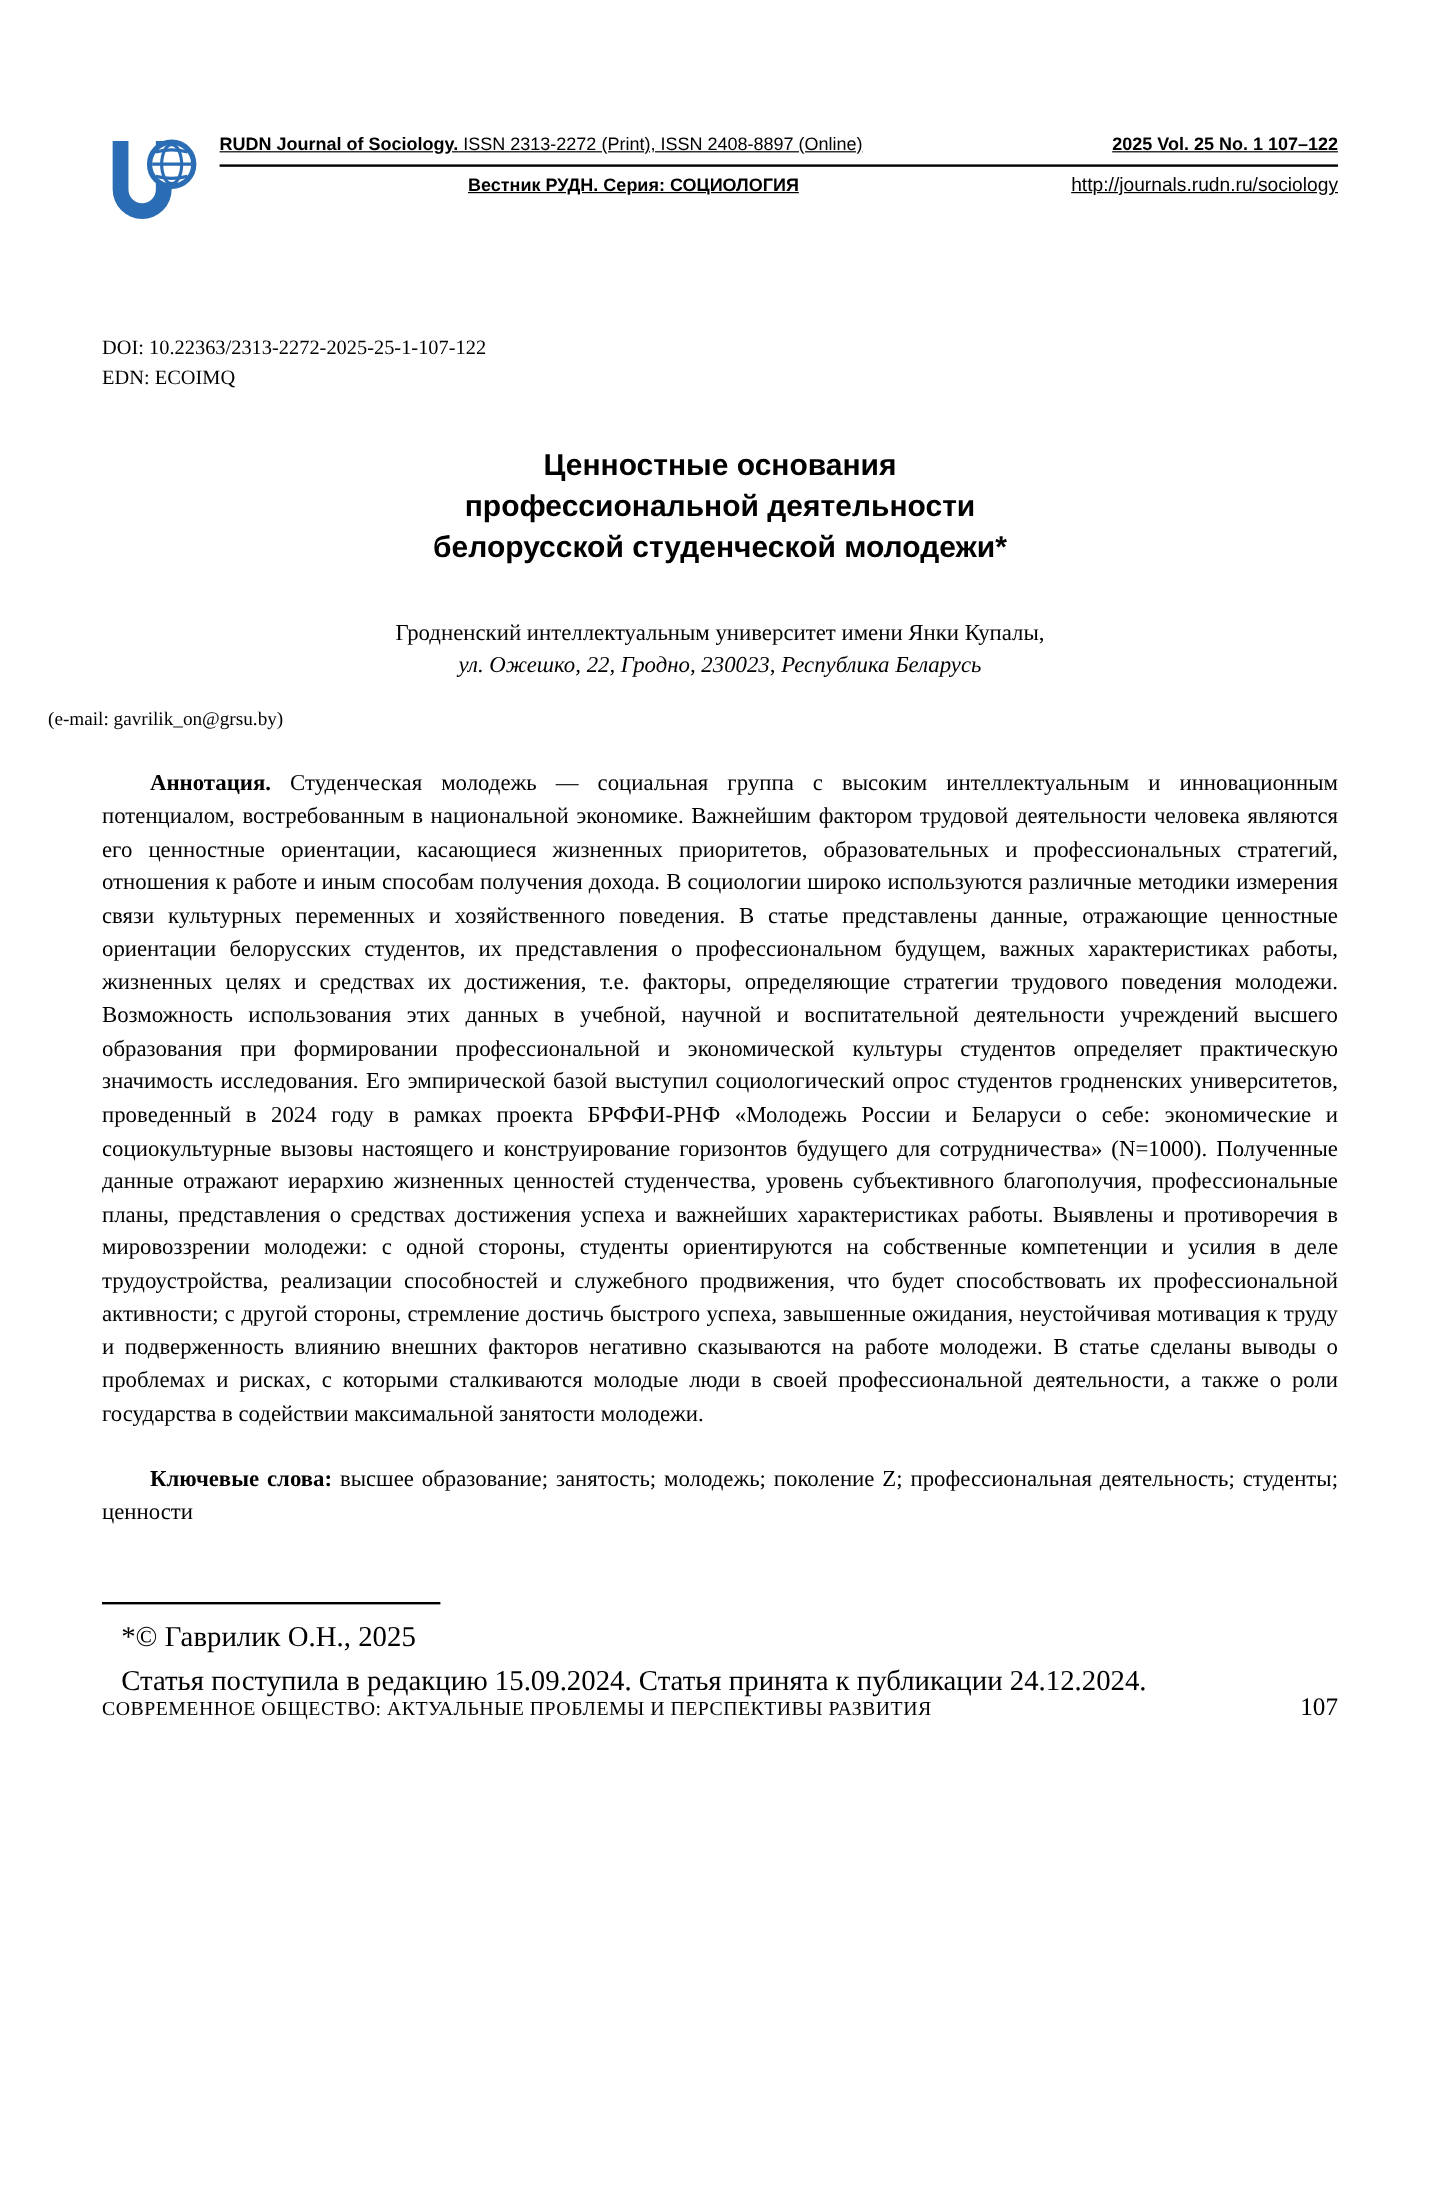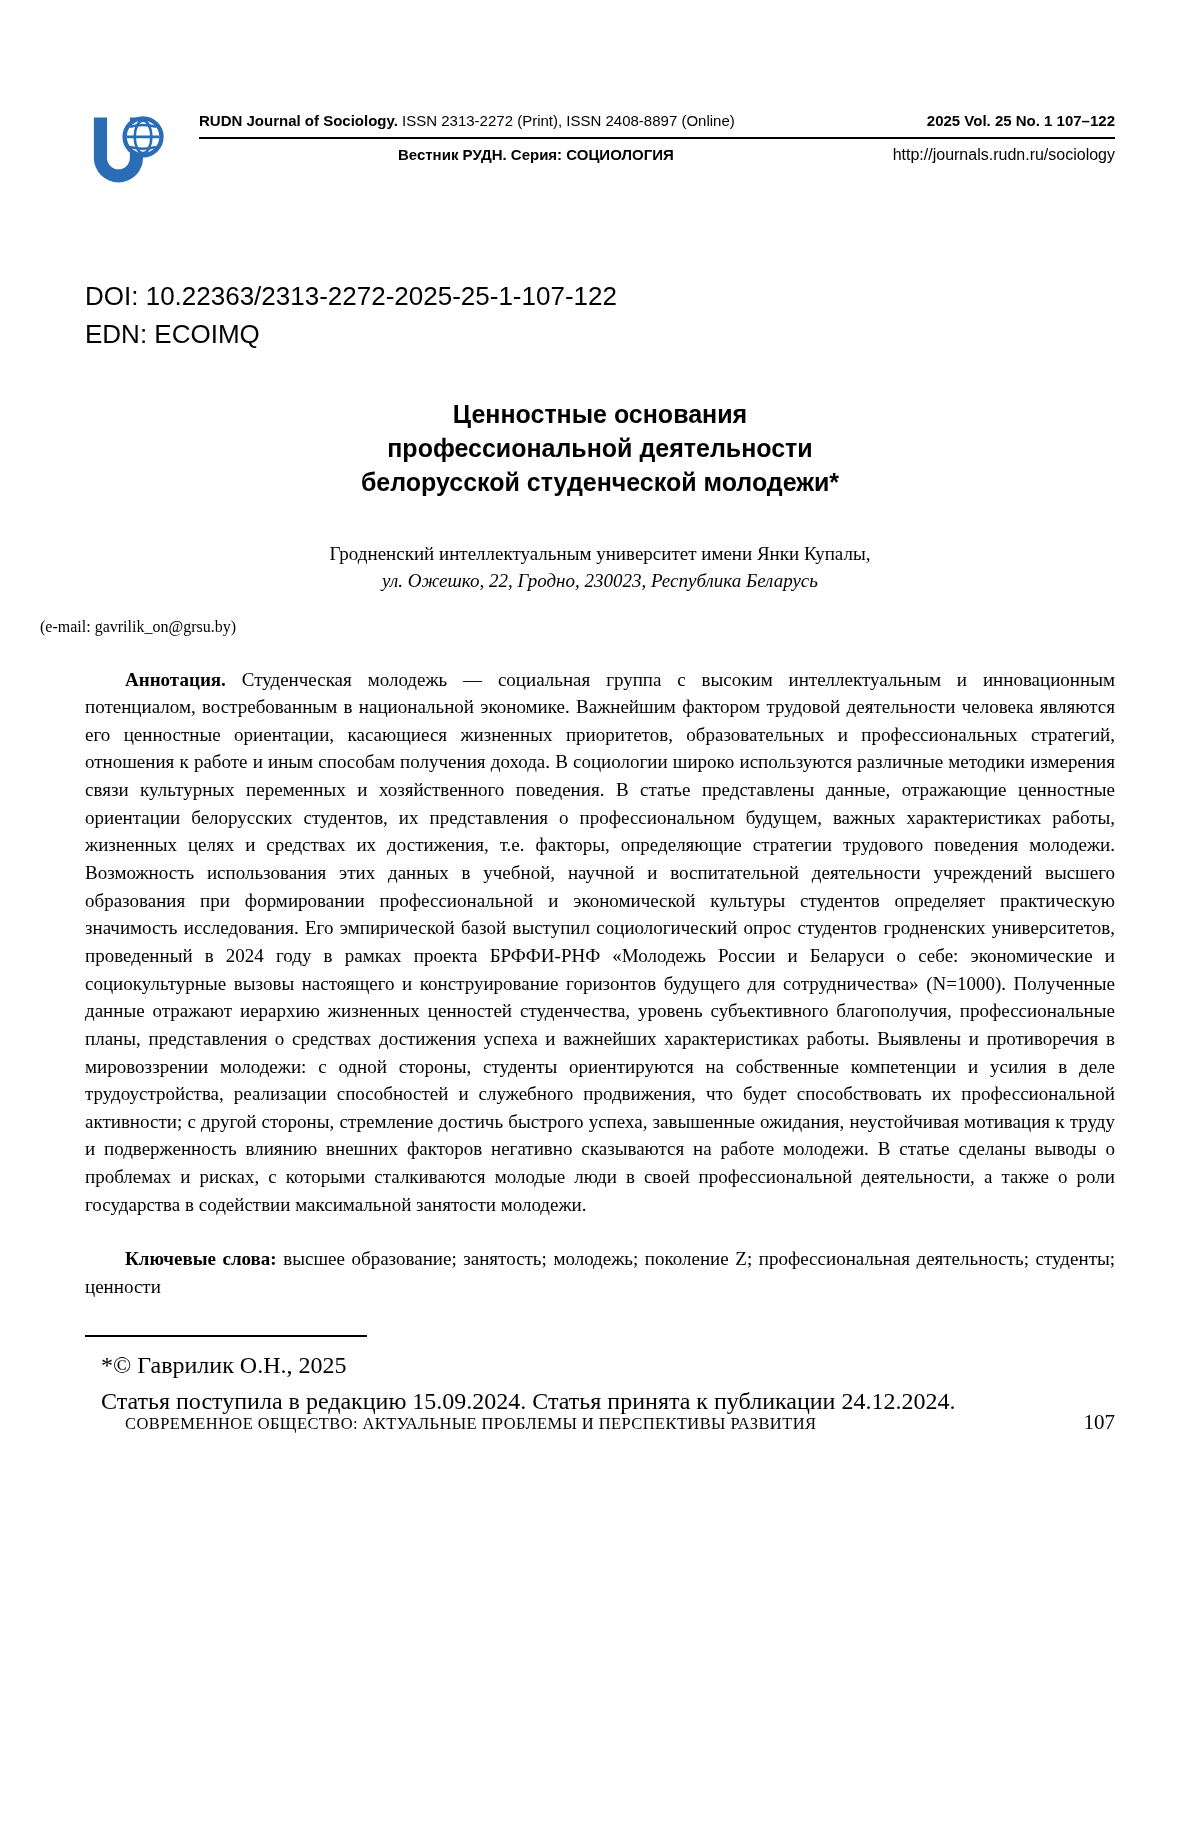--- a/index.html
+++ b/index.html
@@ -17,24 +17,25 @@
   
   .journal-header {
     display: flex;
     align-items: flex-start;
     margin: 112px 85px 0 85px;
   }
   .logo-wrap { width: 92px; flex: 0 0 92px; margin-top: 2px; }
   .logo-wrap svg { display: block; width: 88px; height: 72px; }
   .header-text {
     flex: 1;
-    margin-left: 22px;
+    margin-left: 6px;
     font-family: "Liberation Sans", sans-serif;
     font-size: 15px;
     line-height: 1.25;
+    text-decoration: underline;
   }
   .header-row1 {
     display: flex;
     justify-content: space-between;
     align-items: baseline;
     padding-bottom: 6px;
     border-bottom: 2px solid #000;
   }
   .header-row1 .journal-name { font-weight: 700; }
   .header-row1 .volume-info { font-weight: 700; white-space: nowrap; margin-left: 20px; }
@@ -43,22 +44,22 @@
     justify-content: space-between;
     align-items: baseline;
     padding-top: 6px;
   }
   .header-row2 .series { flex: 1; text-align: center; font-weight: 700; }
   .header-row2 .journal-url { font-size: 16px; font-weight: 400; white-space: nowrap; margin-left: 20px; }
 
   
   .ids-block {
     margin: 92px 85px 0 85px;
-    font-family: Liberation Sans, sans-serif;
-    font-size: 26px;
+    font-family: Liberation Serif, serif;
+    font-size: 17px;
     line-height: 1.45;
   }
 
   
   .article-title {
     margin: 44px 85px 0 85px;
     text-align: center;
     font-family: "Liberation Sans", sans-serif;
     font-weight: 700;
     font-size: 25px;
@@ -119,21 +120,20 @@
     left: 85px;
     right: 85px;
     top: 1410px;
     display: flex;
     justify-content: space-between;
     align-items: baseline;
   }
   .footer-section {
     font-size: 16.5px;
     letter-spacing: 0.4px;
-    margin-left: 40px;
   }
   .footer-page {
     font-size: 21px;
     margin-left: 30px;
   }
 </style>
 </head>
 <body>
 
 <div class="page">

